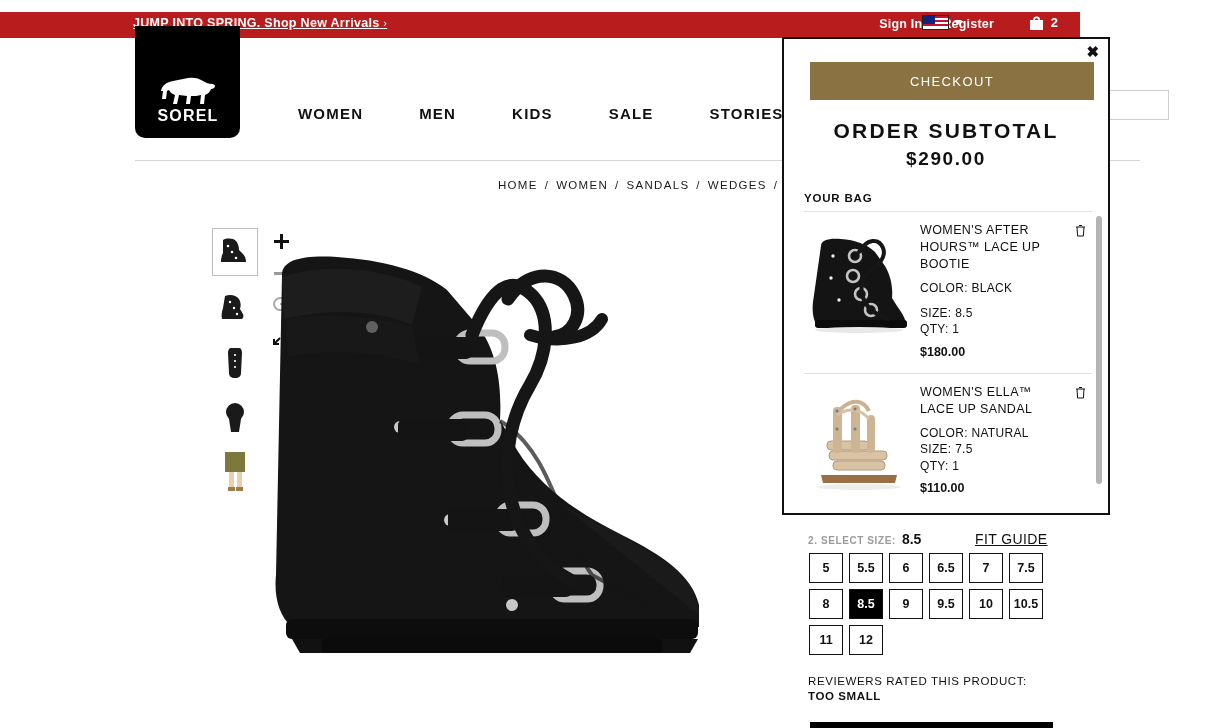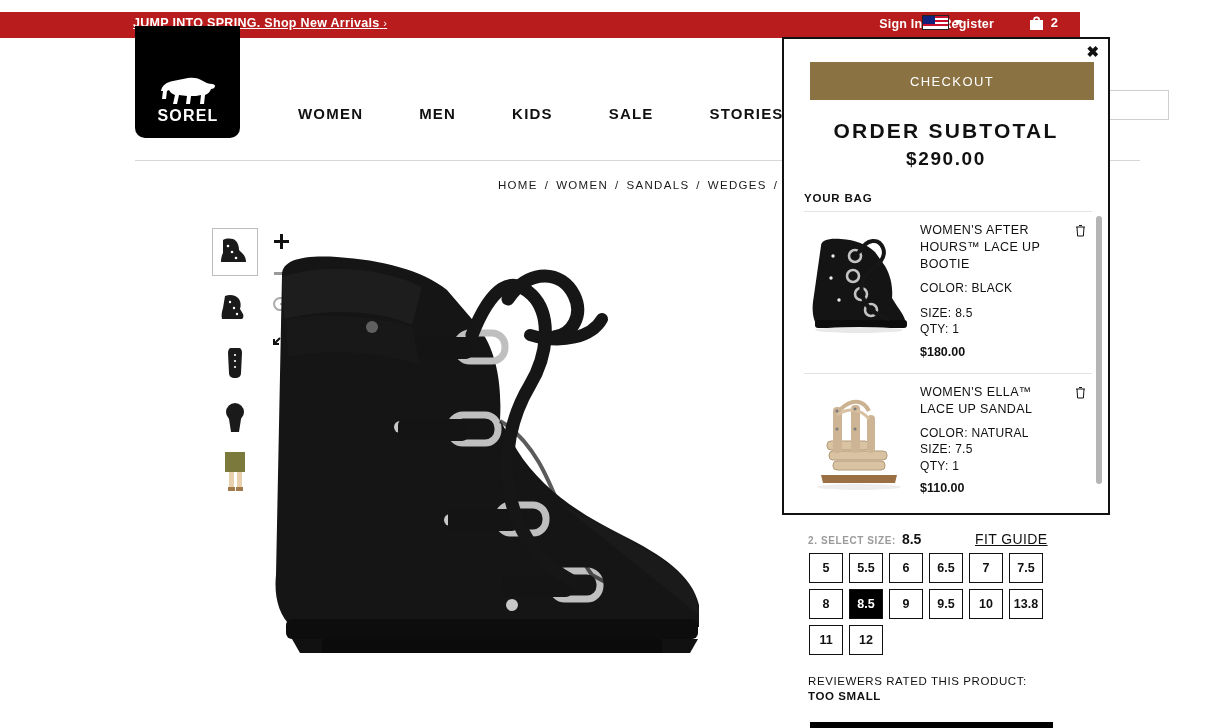--- a/index.html
+++ b/index.html
@@ -273,21 +273,21 @@
     <div class="sizebtn">5.5</div>
     <div class="sizebtn">6</div>
     <div class="sizebtn">6.5</div>
     <div class="sizebtn">7</div>
     <div class="sizebtn">7.5</div>
     <div class="sizebtn">8</div>
     <div class="sizebtn on">8.5</div>
     <div class="sizebtn">9</div>
     <div class="sizebtn">9.5</div>
     <div class="sizebtn">10</div>
-    <div class="sizebtn">13.8</div>
+    <div class="sizebtn">10.5</div>
     <div class="sizebtn">11</div>
     <div class="sizebtn">12</div>
   </div>
 
   <div class="rated">
     <span>REVIEWERS RATED THIS PRODUCT:</span>
     <b>TOO SMALL</b>
   </div>
 
   <div class="addbar"></div>

